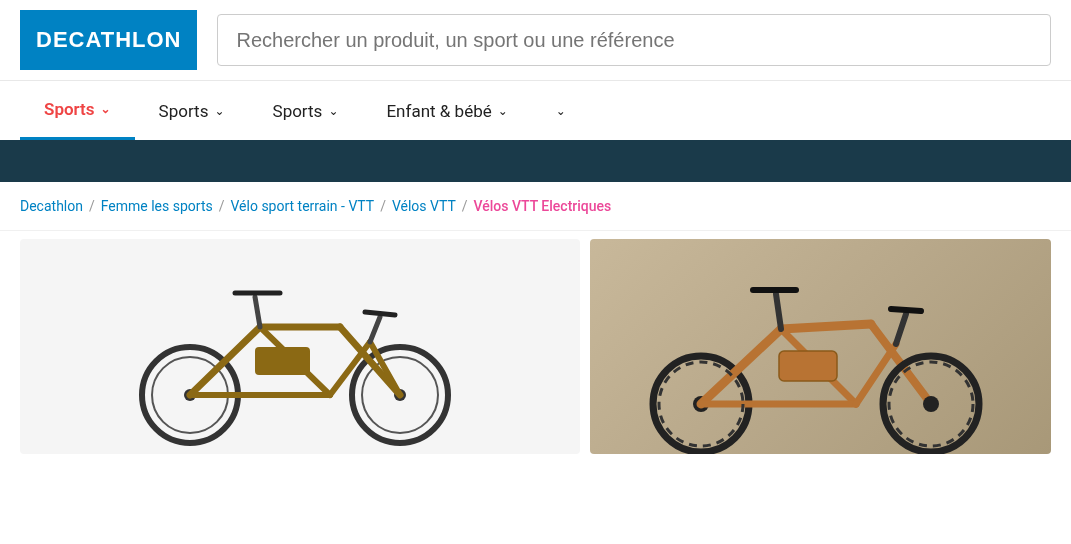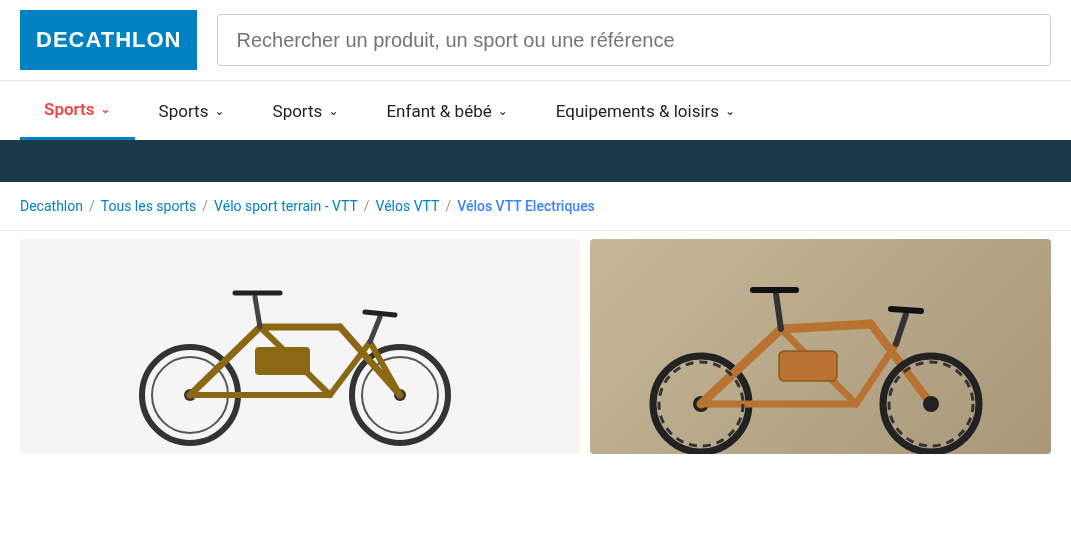--- a/index.html
+++ b/index.html
@@ -100,21 +100,21 @@
       cursor: pointer;
       text-decoration: none;
     }
 
     .breadcrumb-sep {
       color: #999;
       font-size: 14px;
     }
 
     .breadcrumb-current {
-      color: #3b82f6;
+      color: #ec4899;
       font-weight: 500;
       text-align: center;
     }
 
     
     .product-area {
       display: flex;
       gap: 0;
       padding: 0 20px;
       margin-top: 8px;
@@ -179,31 +179,30 @@
   </div>
   <div class="nav-item">
     <span>Sports</span>
     <span class="chevron">⌄</span>
   </div>
   <div class="nav-item">
     <span>Enfant &amp; bébé</span>
     <span class="chevron">⌄</span>
   </div>
   <div class="nav-item">
-    <span>Equipements &amp; loisirs</span>
     <span class="chevron">⌄</span>
   </div>
 </nav>
 
 <div class="dark-banner"></div>
 
 <div class="breadcrumb">
   <a class="breadcrumb-link">Decathlon</a>
   <span class="breadcrumb-sep">/</span>
-  <a class="breadcrumb-link">Tous les sports</a>
+  <a class="breadcrumb-link">Femme les sports</a>
   <span class="breadcrumb-sep">/</span>
   <a class="breadcrumb-link">Vélo sport terrain - VTT</a>
   <span class="breadcrumb-sep">/</span>
   <a class="breadcrumb-link">Vélos VTT</a>
   <span class="breadcrumb-sep">/</span>
   <span class="breadcrumb-current">Vélos VTT Electriques</span>
 </div>
 
 <div class="product-area">
 

